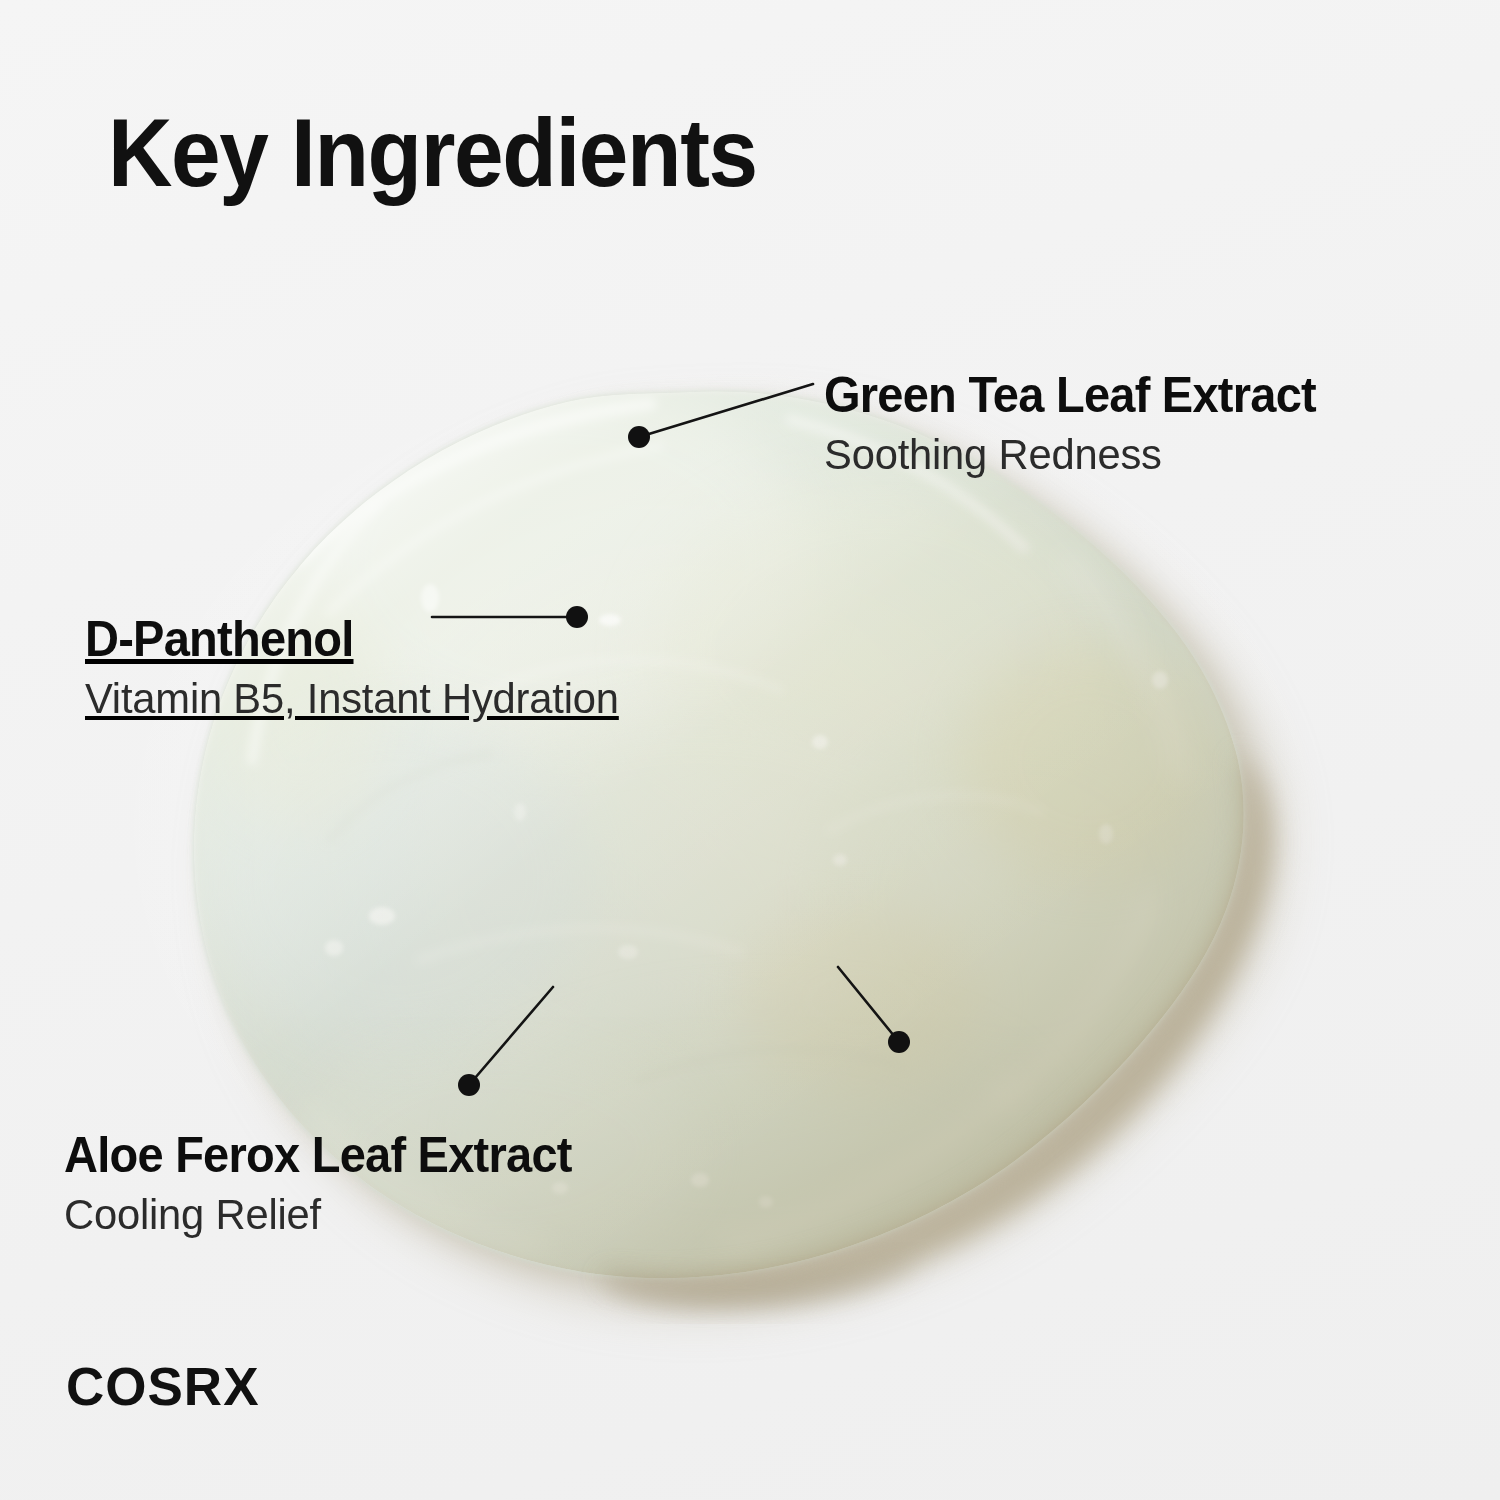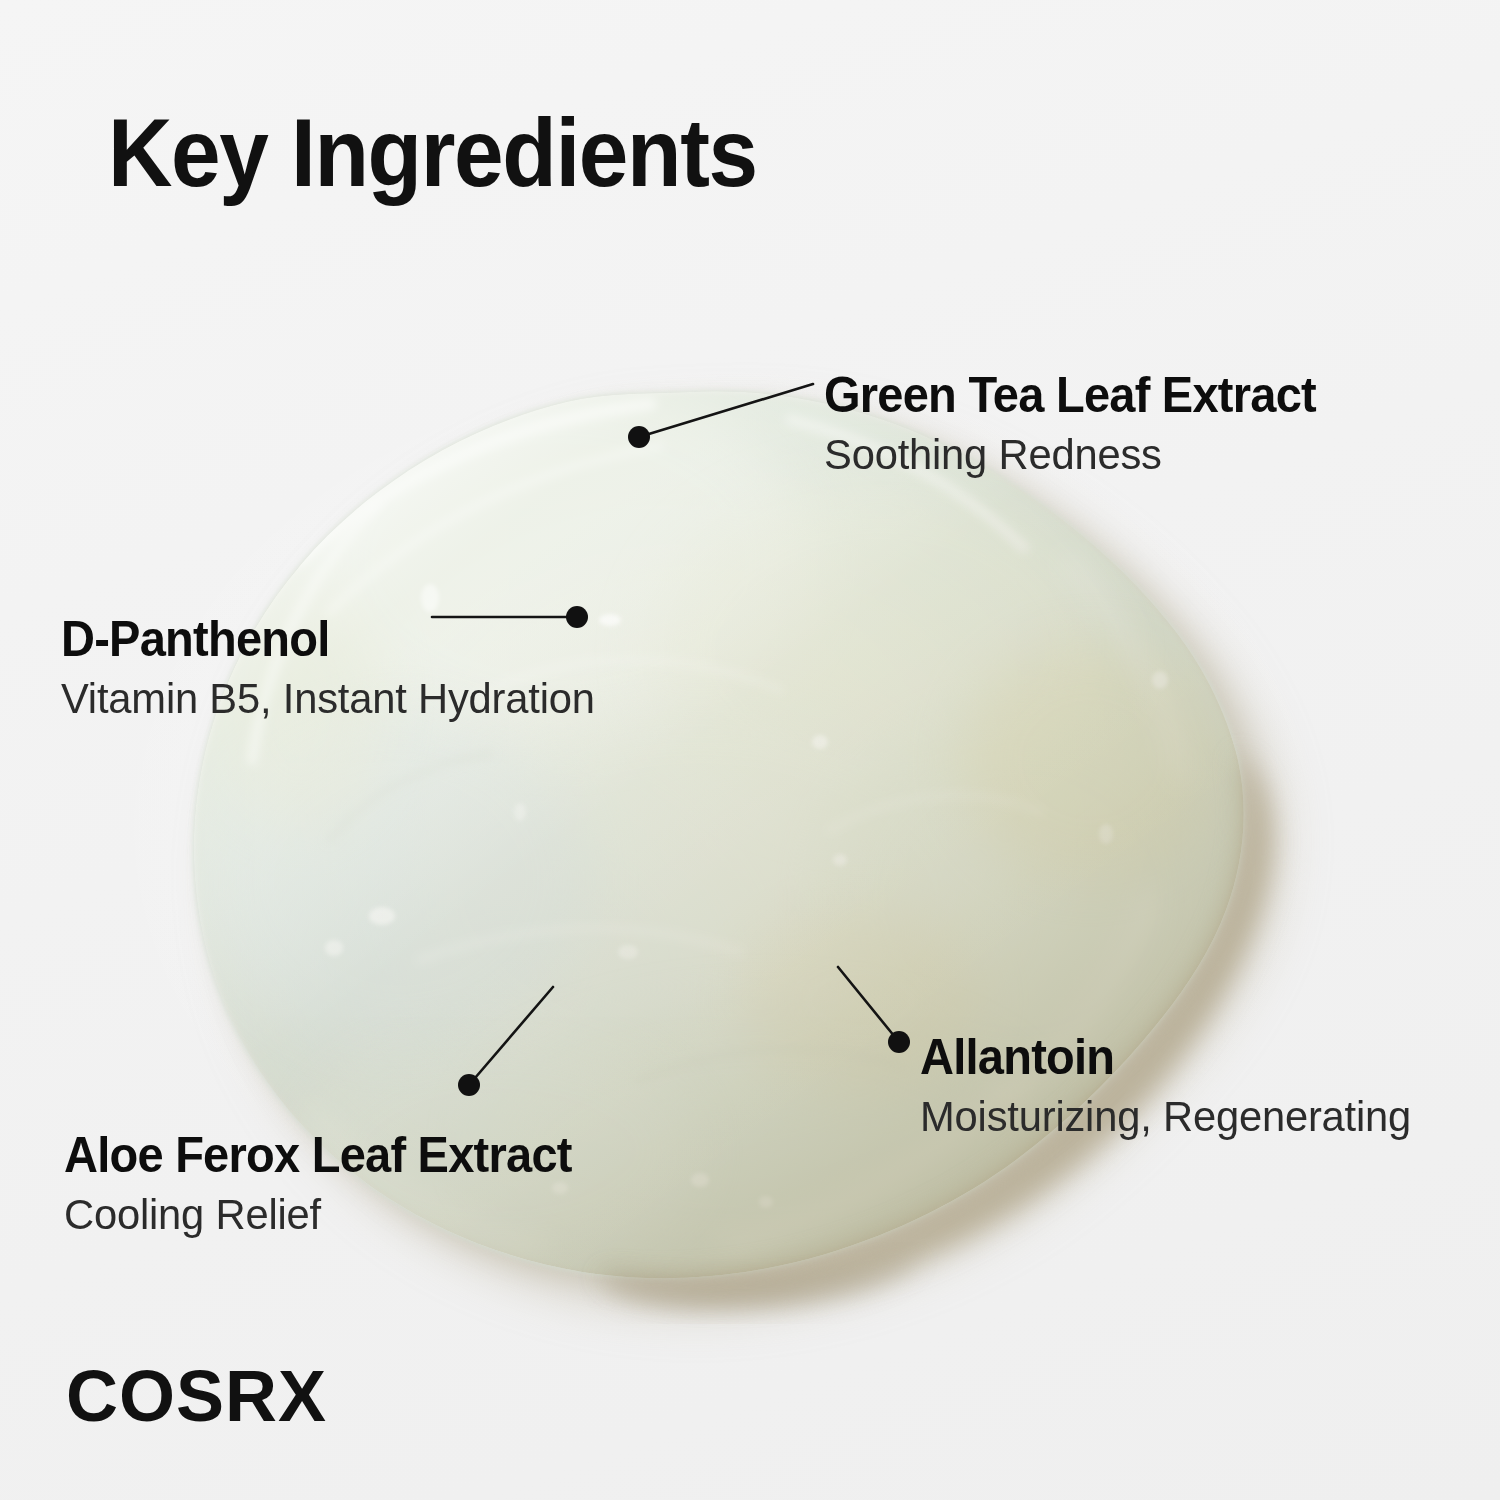--- a/index.html
+++ b/index.html
@@ -70,39 +70,39 @@
     font-weight: 400;
     color: #2b2b2b;
     letter-spacing: -0.2px;
     line-height: 1.12;
     margin-top: 8px;
     transform: scaleX(0.97);
     transform-origin: left top;
   }
 
   #callout-greentea   { left: 824px; top: 352px; }
-  #callout-panthenol  { left: 61px;  top: 596px; }
+  #callout-panthenol  { left: 85px;  top: 596px; text-decoration: underline; }
   #callout-aloe       { left: 64px;  top: 1112px; }
   #callout-allantoin  { left: 920px; top: 1014px; }
 
   
   .leaders {
     position: absolute;
     inset: 0;
     width: 1500px;
     height: 1500px;
     pointer-events: none;
   }
 
   
   .brand {
     position: absolute;
     left: 66px;
     top: 1360px;
-    font-size: 72px;
+    font-size: 53px;
     font-weight: 700;
     color: #111111;
     letter-spacing: 1px;
     line-height: 1;
     font-family: "Liberation Sans", sans-serif;
   }
 </style>
 </head>
 <body>
 
@@ -302,20 +302,16 @@
   <div class="callout" id="callout-panthenol">
     <div class="c-title">D-Panthenol</div>
     <div class="c-sub">Vitamin B5, Instant Hydration</div>
   </div>
 
   <div class="callout" id="callout-aloe">
     <div class="c-title">Aloe Ferox Leaf Extract</div>
     <div class="c-sub">Cooling Relief</div>
   </div>
 
-  <div class="callout" id="callout-allantoin">
-    <div class="c-title">Allantoin</div>
-    <div class="c-sub">Moisturizing, Regenerating</div>
-  </div>
 
   <div class="brand">COSRX</div>
 
 </div>
 
 </body></html>

